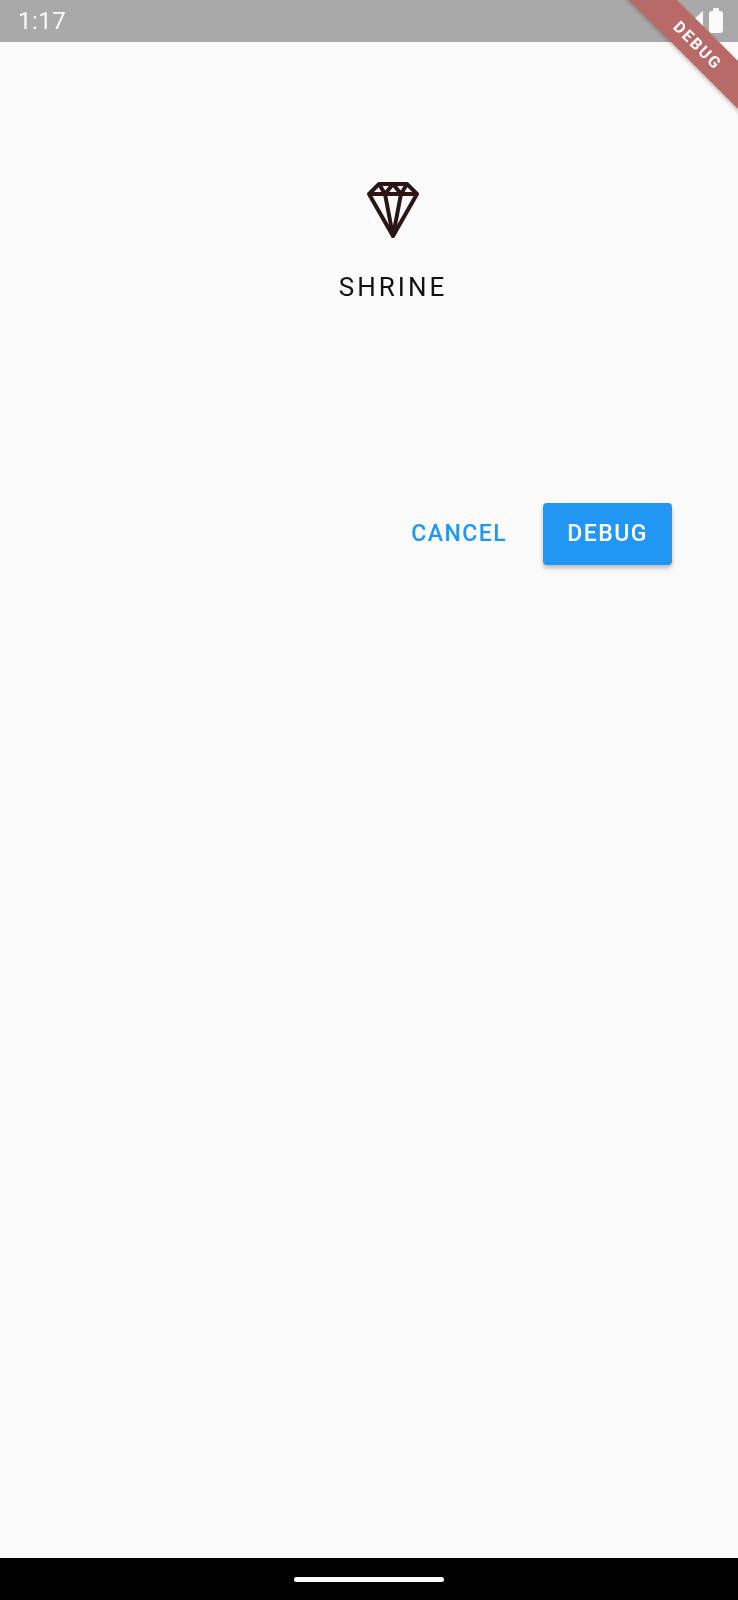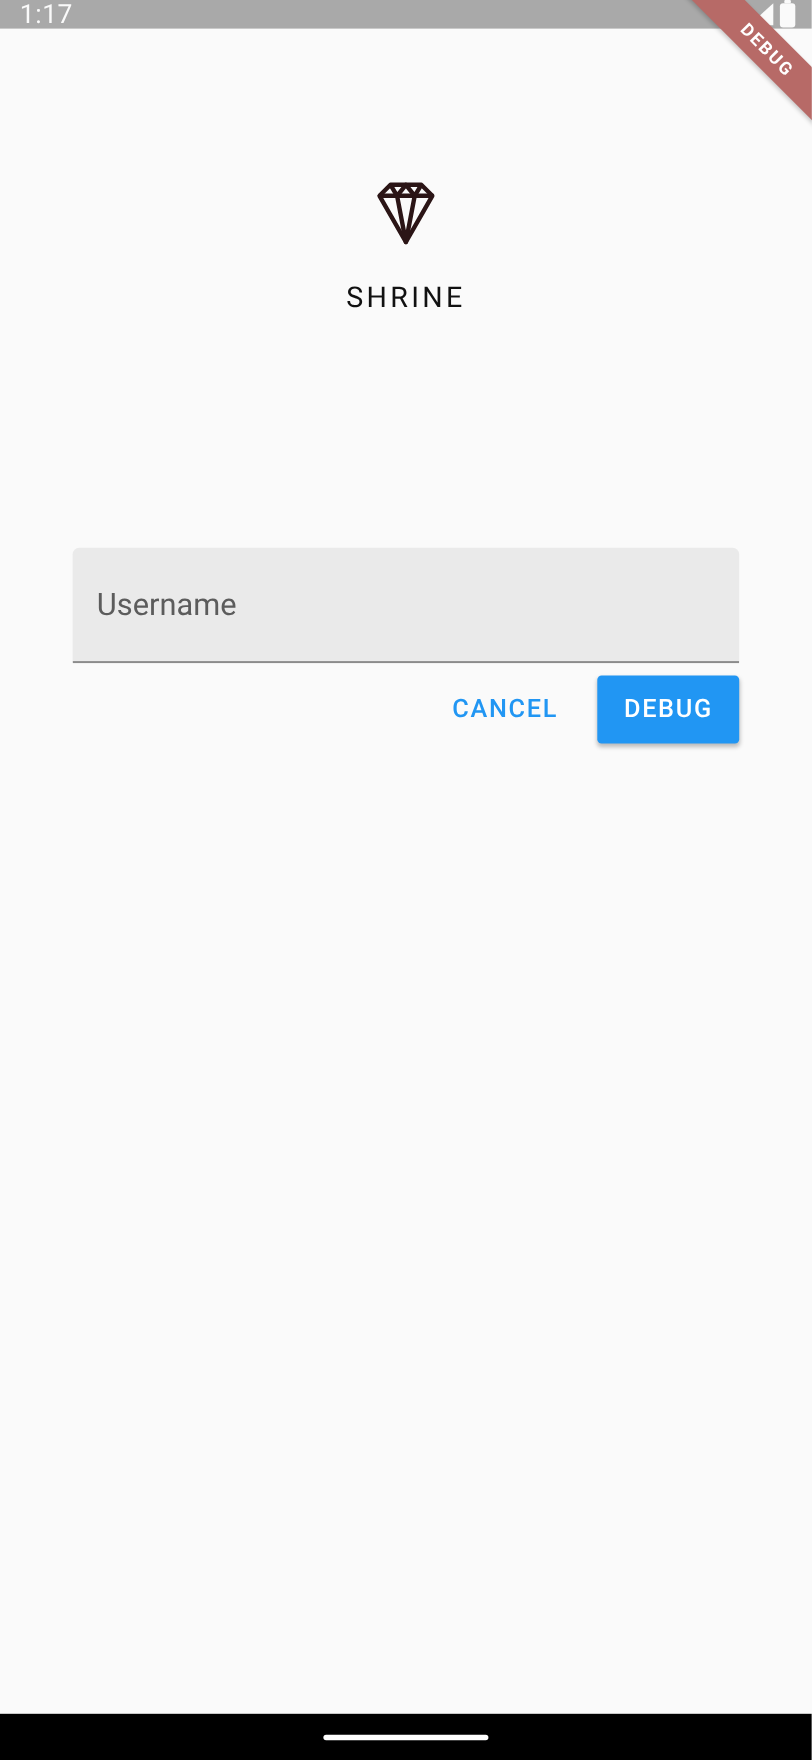--- a/index.html
+++ b/index.html
@@ -9,21 +9,21 @@
     }
     body {
       width: 738px;
       height: 1600px;
       background: #fafafa;
       font-family: Roboto, "Helvetica Neue", Arial, sans-serif;
       position: relative;
       overflow: hidden;
     }
     .status-bar {
-      height: 26px;
+      height: 42px;
       background: #a9a9a9;
       display: flex;
       align-items: center;
       justify-content: space-between;
       padding: 0 14px 0 18px;
       color: #fafafa;
     }
     .status-time {
       font-size: 24px;
       font-weight: 400;
@@ -50,20 +50,21 @@
       justify-content: center;
       color: #fff;
       font-size: 16px;
       font-weight: 700;
       letter-spacing: 2px;
       box-shadow: 0 2px 4px rgba(0,0,0,0.2);
       z-index: 10;
     }
     .content {
       padding: 0 66px;
+      margin-left: 48px;
     }
     .logo-block {
       display: flex;
       flex-direction: column;
       align-items: center;
       margin-top: 138px;
     }
     .logo-icon svg {
       display: block;
     }
@@ -195,24 +196,20 @@
           <path d="M6 14 L16 4 L44 4 L54 14"></path>
           <path d="M16 4 L22 14 L30 4 L38 14 L44 4"></path>
           <path d="M22 14 L30 56 L38 14"></path>
         </g>
       </svg>
     </span>
     <div class="logo-title">SHRINE</div>
   </div>
 
   <div class="form">
-    <div class="text-field">
-      <span class="text-field-label">Username</span>
-      <input class="text-field-input" type="text" value="" style="">
-    </div>
     <div class="button-row">
       <button class="btn-flat">CANCEL</button>
       <button class="btn-raised">DEBUG</button>
     </div>
   </div>
 </div>
 
 <div class="nav-bar">
   <div class="nav-pill"></div>
 </div>

